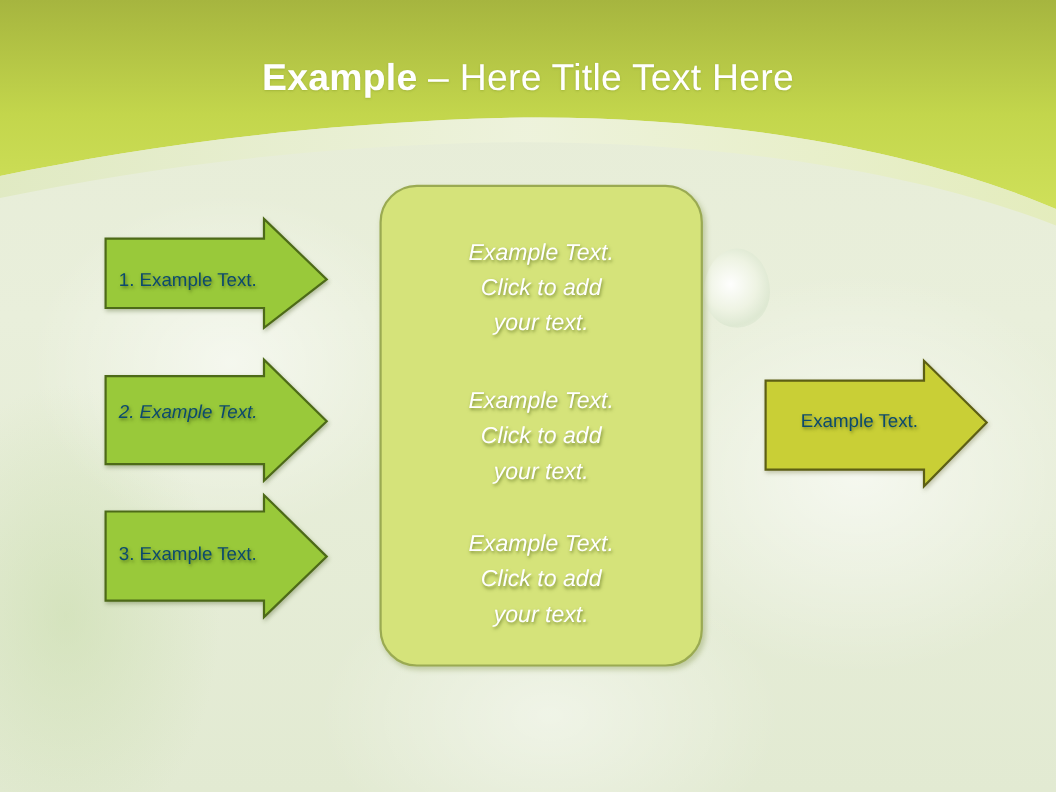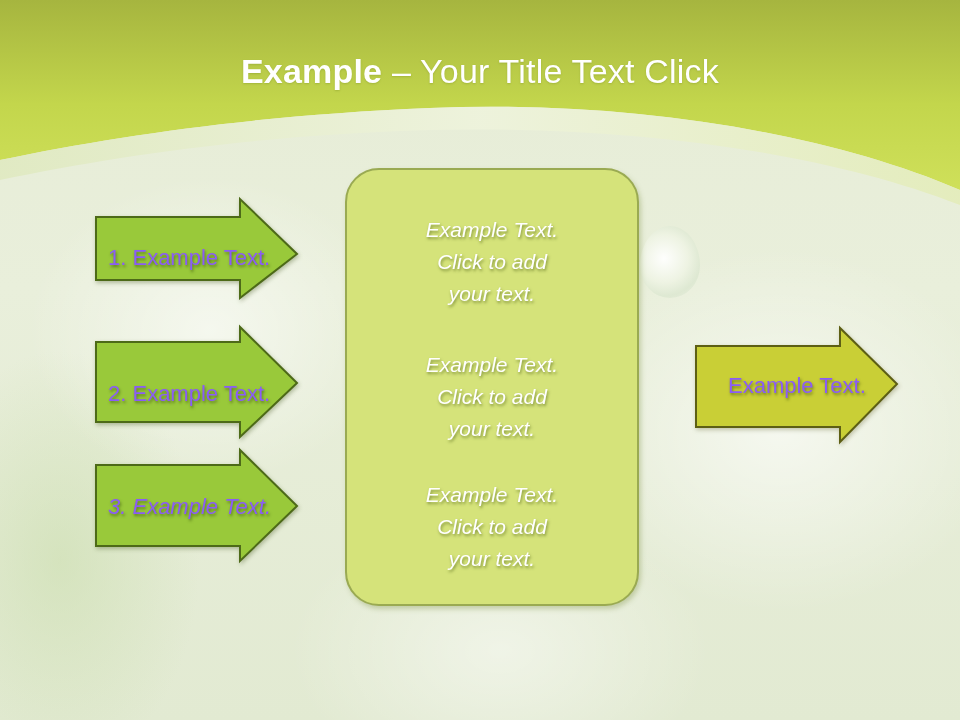--- a/index.html
+++ b/index.html
@@ -23,21 +23,21 @@
     text-shadow: 0 1px 2px rgba(90,110,20,0.25);
   }
   .title b { font-weight: bold; }
   .title .rest { font-weight: normal; }
 
   .arrow {
     position: absolute;
   }
   .arrow svg { position: absolute; left: 0; top: 0; overflow: visible; }
   .arrow .label {
-    position: absolute; color: #8b5cf6; font-size: 22px; white-space: nowrap;
+    position: absolute; color: #0c4a6e; font-size: 17px; white-space: nowrap;
     text-shadow: 1px 2px 3px rgba(40,60,10,0.55);
   }
 
   .center-box {
     position: absolute; left: 345px; top: 168px; width: 294px; height: 438px;
     background: #d5e37a;
     border: 2px solid #9aaa52;
     border-radius: 34px;
     box-sizing: border-box;
     box-shadow: 2px 3px 5px rgba(120,140,60,0.35);
@@ -67,45 +67,45 @@
       <linearGradient id="band" x1="0" y1="0" x2="1" y2="0">
         <stop offset="0" stop-color="#dfe9bf" stop-opacity="0.85"></stop>
         <stop offset="0.5" stop-color="#eef3dc" stop-opacity="0.9"></stop>
         <stop offset="1" stop-color="#e3ecb8" stop-opacity="0.85"></stop>
       </linearGradient>
     </defs>
     <path d="M0 0 H960 V190 C 820 130, 620 100, 430 108 C 260 115, 120 135, 0 160 Z" fill="url(#hg)"></path>
     <path d="M0 160 C 120 135, 260 115, 430 108 C 620 100, 820 130, 960 190 V 205 C 820 150, 620 125, 430 130 C 260 135, 120 155, 0 180 Z" fill="url(#band)"></path>
   </svg>
   <div class="title">
-    <b>Example</b><span class="rest"> – Your Title Text Click</span>
+    <b>Example</b><span class="rest"> – Here Title Text Here</span>
   </div>
 </div>
 
 <div class="drop"></div>
 
 <div class="arrow" style="left:95px; top:198px; width:205px; height:102px;">
   <svg width="205" height="102" viewBox="0 0 205 102">
     <polygon points="1,19 145,19 145,1 202,56 145,100 145,82 1,82" transform="translate(0,0)" fill="#99c93a" stroke="#4d6a18" stroke-width="2" style="filter:drop-shadow(1px 2px 2px rgba(60,80,20,0.35))"></polygon>
   </svg>
   <span class="label" style="left:13px; top:47px;">1. Example Text.</span>
 </div>
 
 <div class="arrow" style="left:95px; top:326px; width:205px; height:113px;">
   <svg width="205" height="113" viewBox="0 0 205 113">
     <polygon points="1,16 145,16 145,1 202,57 145,111 145,96 1,96" fill="#99c93a" stroke="#4d6a18" stroke-width="2" style="filter:drop-shadow(1px 2px 2px rgba(60,80,20,0.35))"></polygon>
   </svg>
-  <span class="label" style="left:13px; top:55px;">2. Example Text.</span>
+  <span class="label" style="left:13px; top:39px;font-style:italic;">2. Example Text.</span>
 </div>
 
 <div class="arrow" style="left:95px; top:449px; width:205px; height:114px;">
   <svg width="205" height="114" viewBox="0 0 205 114">
     <polygon points="1,16 145,16 145,1 202,57 145,112 145,97 1,97" fill="#99c93a" stroke="#4d6a18" stroke-width="2" style="filter:drop-shadow(1px 2px 2px rgba(60,80,20,0.35))"></polygon>
   </svg>
-  <span class="label" style="left:13px; top:45px;font-style:italic;">3. Example Text.</span>
+  <span class="label" style="left:13px; top:45px;">3. Example Text.</span>
 </div>
 
 <div class="center-box">
   <div class="center-item" style="top:44px;">
     <div>Example Text.</div>
     <div>Click  to add</div>
     <div>your text.</div>
   </div>
   <div class="center-item" style="top:179px;">
     <div>Example Text.</div>

